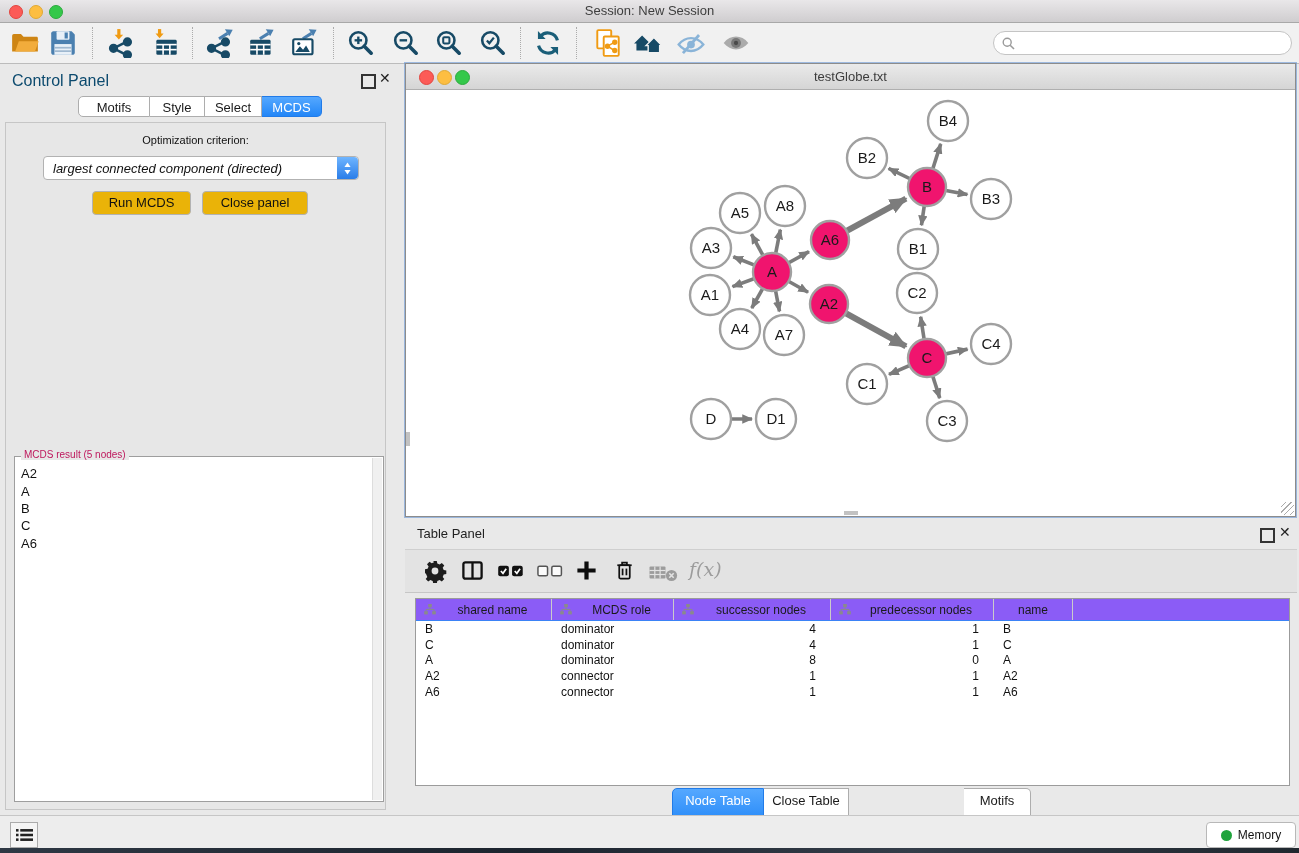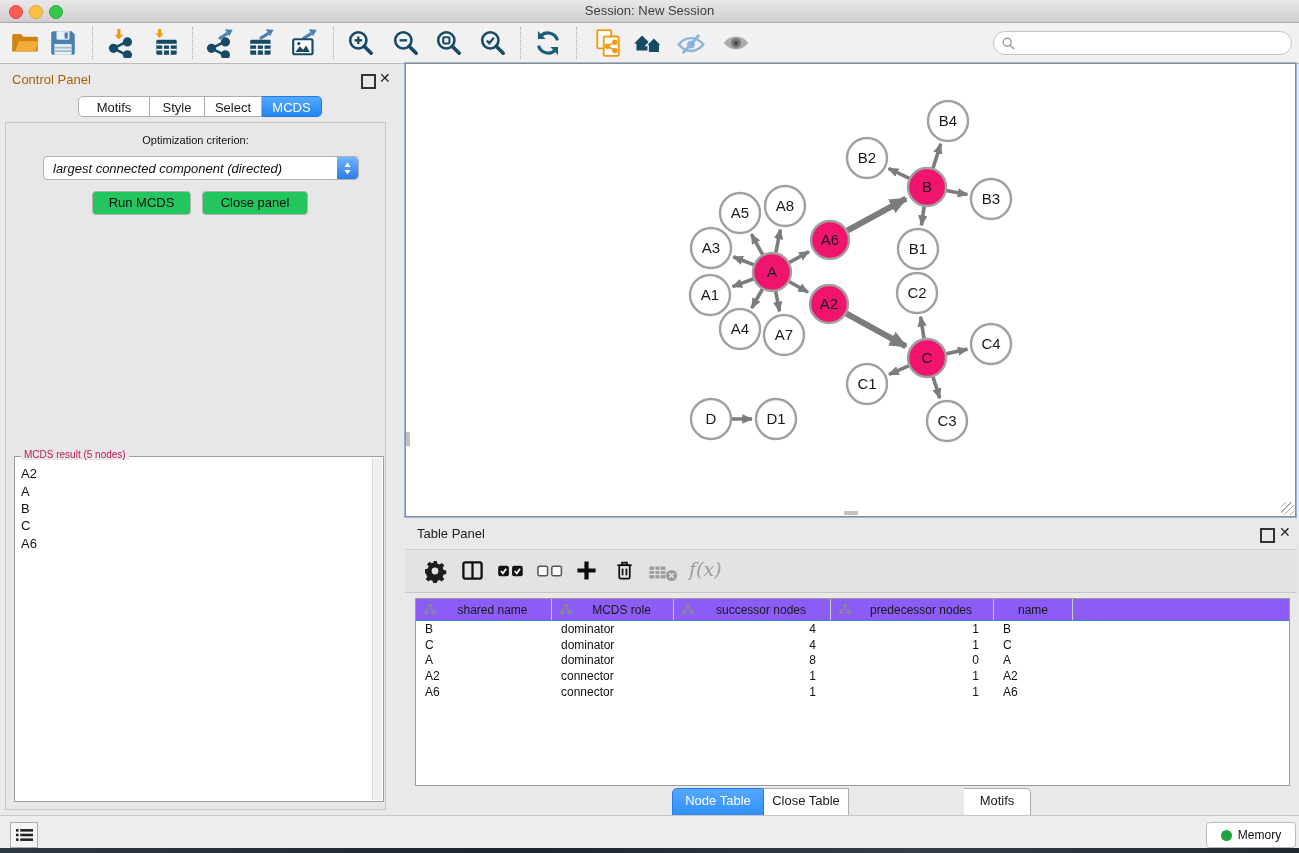--- a/index.html
+++ b/index.html
@@ -23,39 +23,39 @@
   .tool{width:30px;height:30px;top:5px;cursor:default;}
   .tool svg{width:30px;height:30px;display:block;}
   .sep{top:4px;width:0;height:32px;border-left:1px dotted #ABABAB;}
   #search-box{left:993px;top:8px;width:297px;height:22px;background:#FFFFFF;
     border:1px solid #C4C4C4;border-radius:12px;display:flex;align-items:center;}
   #search-box svg{margin:0 4px 0 8px;flex:0 0 auto;}
   #search-input{border:none;outline:none;flex:1;font-size:13px;background:transparent;height:18px;}
 
   
   #control-panel{left:0;top:63px;width:390px;height:749px;}
-  #cp-title{left:12px;top:9px;font-size:13px;color:#a16207;text-align:right;}
+  #cp-title{left:12px;top:9px;font-size:16px;color:#0c4a6e;text-align:right;}
   .float-btn{width:11px;height:11px;border:2px solid #333;top:11px;}
   .close-x{font-size:14px;font-weight:bold;color:#222;top:7px;}
   .seg{display:flex;}
   #cp-tabs{left:78px;top:33px;height:21px;}
   .seg-btn{height:21px;line-height:21px;font-size:13px;color:#1A1A1A;text-align:center;
     background:#FFFFFF;border:1px solid #ADADAD;border-left:none;padding:0;box-sizing:border-box;}
   .seg-btn:first-child{border-left:1px solid #ADADAD;border-radius:5px 0 0 5px;}
   .seg-btn:last-child{border-radius:0 5px 5px 0;}
   .seg-btn.active{background:linear-gradient(#55A8FF,#2286F7);color:#FFFFFF;border-color:#217BE8;}
   #cp-content{left:5px;top:59px;width:379px;height:686px;background:#E7E7E7;
     border:1px solid #C6C6C6;}
   #opt-label{left:0;width:100%;top:11px;text-align:center;font-size:11px;color:#111;}
   #opt-select{left:37px;top:33px;width:314px;height:22px;background:#FFFFFF;
     border:1px solid #B2B2B2;border-radius:4px;display:flex;align-items:center;font-style:italic;}
   #opt-value{flex:1;font-size:13px;color:#111;padding-left:9px;white-space:nowrap;overflow:hidden;}
   #opt-stepper{width:21px;height:22px;border-radius:0 4px 4px 0;
     background:linear-gradient(#6FB5FF,#2A7DE8);display:flex;align-items:center;justify-content:center;}
-  .panel-btn{height:22px;background:#22c55e;border:1px solid #B2B2B2;border-radius:4px;
+  .panel-btn{height:22px;background:#eab308;border:1px solid #B2B2B2;border-radius:4px;
     font-size:13px;color:#111;text-align:center;line-height:21px;top:68px;}
   #run-btn{left:86px;width:97px;}
   #close-btn{left:196px;width:104px;}
   #result-box{left:8px;top:333px;width:368px;height:344px;background:#FFFFFF;
     border:1px solid #9E9E9E;}
   #result-legend{left:6px;top:-8px;font-size:10px;color:#be185d;background:#E7E7E7;padding:0 3px;}
   #result-list{left:0;top:8px;right:10px;font-size:13px;color:#111;}
   .result-item{padding:1.2px 0 1.2px 6px;line-height:15px;}
   #result-scroll{right:1px;top:1px;width:9px;bottom:1px;background:#F0F0F0;border-left:1px solid #DDDDDD;}
 
@@ -317,20 +317,26 @@
         <div class="result-item">B</div>
         <div class="result-item">C</div>
         <div class="result-item">A6</div>
       </div>
       <div id="result-scroll" class="abs"></div>
     </div>
   </div>
 </div>
 
 <div id="network-window" class="abs">
+  <div id="nw-titlebar" class="abs">
+    <div class="abs nw-light t-red" style="left:13px"></div>
+    <div class="abs nw-light t-yellow" style="left:31px"></div>
+    <div class="abs nw-light t-green" style="left:49px"></div>
+    <div id="nw-title" class="abs">testGlobe.txt</div>
+  </div>
   <svg id="graph-svg" class="abs" width="889" height="426">
     <defs>
       <marker id="arrow" markerUnits="strokeWidth" markerWidth="3" markerHeight="2.6" refX="2.7" refY="1.3" orient="auto">
         <path d="M0,0 L3,1.3 L0,2.6 z" fill="#7C7C7C"></path>
       </marker>
     </defs>
   <line x1="366" y1="182" x2="326.50158924183836" y2="196.65263624899546" stroke="#7C7C7C" stroke-width="3.6" marker-end="url(#arrow)"></line>
       <line x1="366" y1="182" x2="402.07238915074845" y2="202.25116583901666" stroke="#7C7C7C" stroke-width="3.6" marker-end="url(#arrow)"></line>
       <line x1="366" y1="182" x2="327.3335828407372" y2="166.78698341274907" stroke="#7C7C7C" stroke-width="3.6" marker-end="url(#arrow)"></line>
       <line x1="366" y1="182" x2="345.74883416098334" y2="218.07238915074845" stroke="#7C7C7C" stroke-width="3.6" marker-end="url(#arrow)"></line>

